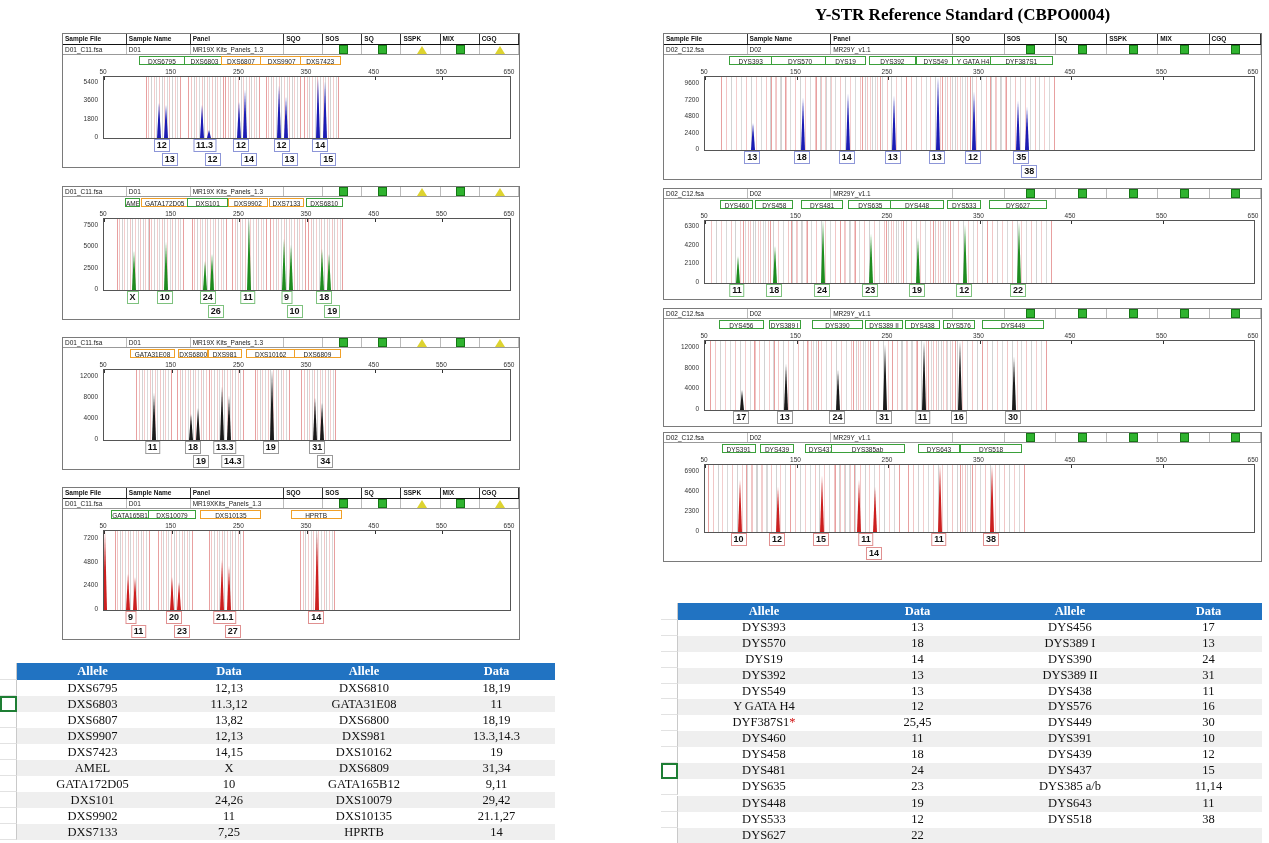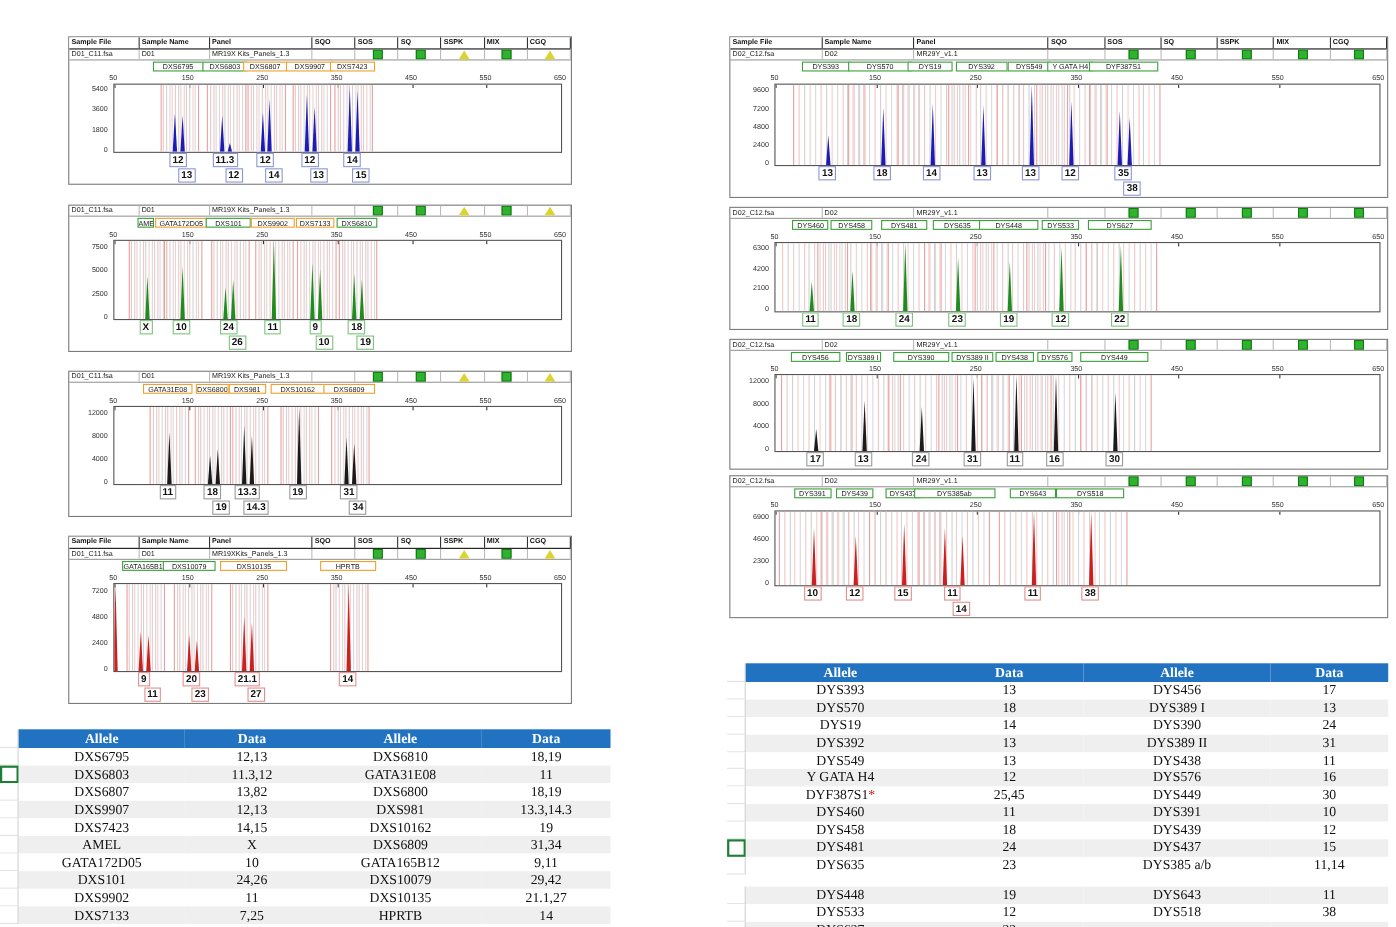--- a/index.html
+++ b/index.html
@@ -41,20 +41,21 @@
   .thcell{background:#2173c2;color:#fff;font-family:"Liberation Serif",serif;font-weight:bold;
          font-size:12.5px;text-align:center;box-sizing:border-box;overflow:hidden;}
   .tcell{font-family:"Liberation Serif",serif;font-size:12.5px;color:#111;text-align:center;
          box-sizing:border-box;overflow:hidden;white-space:nowrap;}
   .red-star{color:#d01010;}
 </style>
 </head>
 <body>
 
 <div id="root">
+  <div class="section-title" style="left:663px;width:599px;">Y-STR Reference Standard (CBPO0004)</div>
   <div id="panels">
       <div class="panel" style="left: 62px; top: 33px; width: 458px; height: 135px;">
         <div class="strip strip-header">
           <div class="hcell" style="width: 63.84px;">Sample File</div>
           <div class="hcell" style="width: 63.84px;">Sample Name</div>
           <div class="hcell" style="width: 93.48px;">Panel</div>
           <div class="hcell" style="width: 39.1248px;">SQO</div>
           <div class="hcell" style="width: 39.1248px;">SOS</div>
           <div class="hcell" style="width: 39.1248px;">SQ</div>
           <div class="hcell" style="width: 39.1248px;">SSPK</div>
@@ -1447,21 +1448,21 @@
           <div class="tcell" style="width: 172px; height: 15.9px; line-height: 15.9px; background: rgb(239, 239, 239);">DYS481</div>
           <div class="tcell" style="width: 135px; height: 15.9px; line-height: 15.9px; background: rgb(239, 239, 239);">24</div>
           <div class="tcell" style="width: 170px; height: 15.9px; line-height: 15.9px; background: rgb(239, 239, 239);">DYS437</div>
           <div class="tcell" style="width: 107px; height: 15.9px; line-height: 15.9px; background: rgb(239, 239, 239);">15</div>
         </div>
         <div class="trow">
           <div class="gutcell" style="width: 17px; height: 15.9px;"></div>
           <div class="tcell" style="width: 172px; height: 15.9px; line-height: 15.9px; background: rgb(255, 255, 255);">DYS635</div>
           <div class="tcell" style="width: 135px; height: 15.9px; line-height: 15.9px; background: rgb(255, 255, 255);">23</div>
           <div class="tcell" style="width: 170px; height: 15.9px; line-height: 15.9px; background: rgb(255, 255, 255);">DYS385 a/b</div>
-          <div class="tcell" style="width: 107px; height: 27px; line-height: 15.9px; background: rgb(255, 255, 255);">11,14</div>
+          <div class="tcell" style="width: 107px; height: 17px; line-height: 15.9px; background: rgb(255, 255, 255);">11,14</div>
         </div>
         <div class="trow">
           <div class="gutcell" style="width: 17px; height: 15.9px;"></div>
           <div class="tcell" style="width: 172px; height: 15.9px; line-height: 15.9px; background: rgb(239, 239, 239);">DYS448</div>
           <div class="tcell" style="width: 135px; height: 15.9px; line-height: 15.9px; background: rgb(239, 239, 239);">19</div>
           <div class="tcell" style="width: 170px; height: 15.9px; line-height: 15.9px; background: rgb(239, 239, 239);">DYS643</div>
           <div class="tcell" style="width: 107px; height: 15.9px; line-height: 15.9px; background: rgb(239, 239, 239);">11</div>
         </div>
         <div class="trow">
           <div class="gutcell" style="width: 17px; height: 15.9px;"></div>

